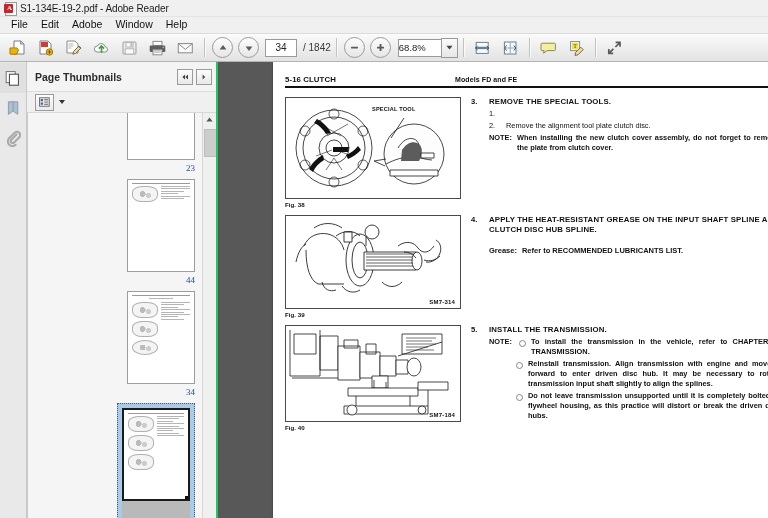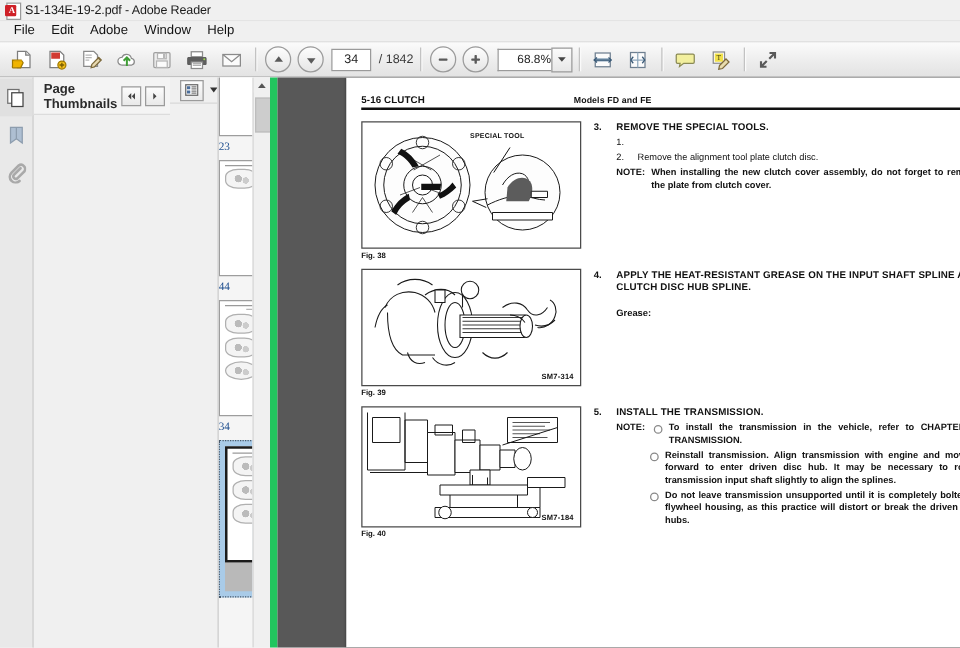--- a/index.html
+++ b/index.html
@@ -40,60 +40,60 @@
   .tbtn{width:25px;height:23px;display:flex;align-items:center;justify-content:center;border:1px solid transparent;border-radius:3px;cursor:default;}
   .tsep{width:1px;height:19px;background:#c2c2c2;margin:0 4px;box-shadow:1px 0 0 #fafafa;}
   .circbtn{width:19px;height:19px;border-radius:50%;border:1px solid #9b9b9b;background:linear-gradient(#fdfdfd,#e6e6e6);display:flex;align-items:center;justify-content:center;margin:0 2px;cursor:default;}
   .pagefield{
     width:30px;height:16px;background:#fff;border:1px solid #9a9a9a;
     font-size:10px;text-align:center;line-height:16px;color:#222;margin:0 3px;
   }
   .pagetotal{font-size:10px;color:#3a3a3a;margin-left:2px;white-space:nowrap;}
   .zoomfield{
     width:42px;height:16px;background:#fff;border:1px solid #9a9a9a;border-right:none;
-    font-size:9.5px;text-align:right;line-height:16px;color:#222;
+    font-size:9.5px;text-align:left;line-height:16px;color:#222;
   }
   .zoomdrop{
     width:15px;height:18px;border:1px solid #9a9a9a;background:linear-gradient(#fbfbfb,#e7e7e7);
     display:flex;align-items:center;justify-content:center;cursor:default;
   }
   .zoomwrap{display:flex;align-items:center;margin-left:4px;}
 
   
   .body{flex:1;display:flex;min-height:0;background:#f0f0f0;}
 
   
   .rail{
     width:26px;flex:0 0 26px;background:#e9e9e9;border-right:1px solid #c8c8c8;
     display:flex;flex-direction:column;align-items:center;padding-top:0;
   }
   .rail-btn{width:26px;height:30px;display:flex;align-items:center;justify-content:center;cursor:default;}
   .rail-btn.active{background:#e0e0e0;}
 
   
-  .thumbpanel{width:189px;flex:0 0 189px;display:flex;flex-direction:row;background:#f0f0f0;border-right:6px solid #22c55e;min-width:0;}
+  .thumbpanel{width:189px;flex:0 0 189px;display:flex;flex-direction:column;background:#f0f0f0;border-right:2px solid #22c55e;min-width:0;}
   .thumbhead{
     height:29px;flex:0 0 29px;background:#f4f4f4;border-bottom:1px solid #dcdcdc;
     display:flex;align-items:center;padding:0 4px 0 8px;
   }
   .thumbhead .t{font-size:10.5px;font-weight:bold;color:#2b2b2b;flex:1;}
   .navsq{
     width:14px;height:14px;border:1px solid #9b9b9b;background:linear-gradient(#fcfcfc,#e9e9e9);
     display:flex;align-items:center;justify-content:center;margin-left:3px;cursor:default;
   }
   .thumbtools{height:20px;flex:0 0 20px;background:#f0f0f0;display:flex;align-items:center;padding-left:8px;gap:2px;border-bottom:1px solid #d8d8d8;}
   .optbtn{width:17px;height:15px;border:1px solid #9b9b9b;background:linear-gradient(#fcfcfc,#eaeaea);display:flex;align-items:center;justify-content:center;cursor:default;}
   .caret{width:0;height:0;border-left:3px solid transparent;border-right:3px solid transparent;border-top:4px solid #333;margin-left:3px;}
   .thumblist{
     flex:1;position:relative;overflow:hidden;background:#f5f5f5;
     border-left:1px solid #cacaca;display:flex;
   }
   .thumbscroll{flex:1;position:relative;padding:0;overflow:hidden;}
   .thumbs-inner{position:absolute;left:0;top:-38px;width:167px;}
-  .thumb-wrap{display:flex;flex-direction:column;align-items:flex-start;margin-bottom:2px;}
+  .thumb-wrap{display:flex;flex-direction:column;align-items:flex-end;margin-bottom:2px;}
   .thumb{
     width:68px;background:#fff;border:1px solid #9d9d9d;box-sizing:border-box;position:relative;overflow:hidden;
   }
   .thumb.p-23{height:85px;}
   .thumb.p-24{height:93px;}
   .thumb.p-25{height:93px;}
   .thumb.p-26{height:93px;}
   .thumb-num{font-size:9px;color:#1f4f8f;margin:3px 0 4px;font-family:"Liberation Serif",serif;}
   .thumb-sel{
     padding:4px;background:#a9cbe8;border:1px dotted #4a5a6a;
@@ -606,20 +606,21 @@
               <div class="figcap">Fig. 39</div>
             </div>
 
             <div class="txtcol">
               <div class="step">
                 <span class="n">4.</span>
                 <span class="h">APPLY THE HEAT-RESISTANT GREASE ON THE INPUT SHAFT SPLINE AND CLUTCH DISC HUB SPLINE.</span>
               </div>
               <div class="grease">
                 <span class="lab">Grease:</span>
+                <span class="t">Refer to RECOMMENDED LUBRICANTS LIST.</span>
               </div>
             </div>
           </div>
 
           <div class="sec">
             <div class="figcol">
               <div class="figbox f3">
                 <svg width="174" height="93" viewBox="0 0 174 93">
                   <g stroke="#1a1a1a" fill="none" stroke-width="0.8">
 

